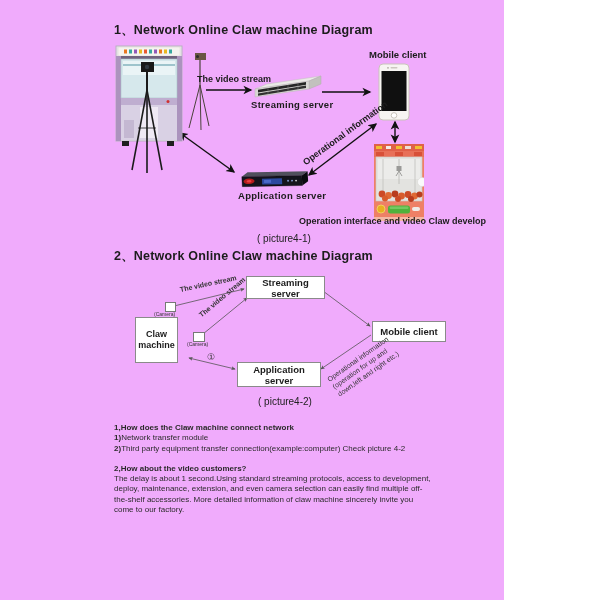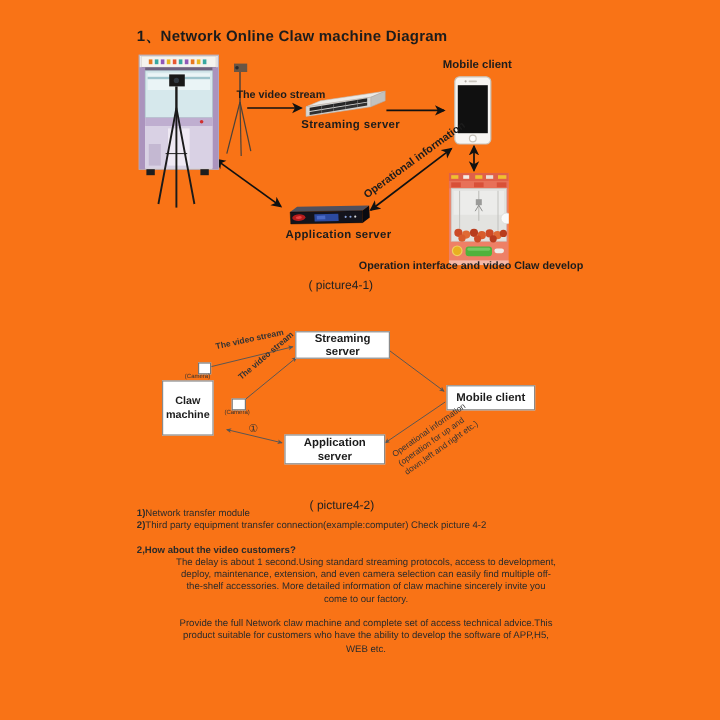--- a/index.html
+++ b/index.html
@@ -1,30 +1,30 @@
 <!DOCTYPE html>
 <html><head>
 <meta charset="utf-8">
 <style>
   html,body{margin:0;padding:0;background:#fff;}
-  .page{position:relative;width:600px;height:600px;background:#f97316;overflow:hidden;
+  .page{position:relative;width:504px;height:600px;background:#f0abfc;overflow:hidden;
         font-family:"Liberation Sans","DejaVu Sans",sans-serif;color:#2b2b2b;}
   .abs{position:absolute;}
   .sec-title{font-size:12.5px;font-weight:bold;color:#1c1c1c;letter-spacing:.2px;white-space:nowrap;}
   .lbl{font-weight:bold;color:#1c1c1c;white-space:nowrap;}
   .caption{font-size:10px;color:#222;white-space:nowrap;text-align:right;}
   .node{border:1px solid #8a8a8a;background:#fff;display:flex;align-items:center;justify-content:center;
         font-weight:bold;color:#1c1c1c;text-align:center;}
   .cam-sq{border:1px solid #777;background:#fff;}
   .cam-lbl{font-size:5px;color:#333;white-space:nowrap;transform-origin:0 0;}
   .rot{transform-origin:0 50%;white-space:nowrap;}
   .faq{position:absolute;left:114px;top:423px;width:382px;font-size:8px;line-height:10.3px;color:#2b2b2b;}
   .faq .qh{font-weight:bold;}
   .faq .block{margin-bottom:10px;}
-  .faq .body{white-space:pre-line;text-align:center;}
+  .faq .body{white-space:pre-line;}
   .pre{white-space:pre-line;}
   svg{display:block;}
   .connectors{pointer-events:none;}
 </style>
 </head>
 <body>
 
 <div class="page">
 
   <svg class="connectors abs" style="left:0;top:0" width="600" height="600" viewBox="0 0 600 600">
@@ -183,20 +183,21 @@
     </g>
   </svg>
   <div class="abs lbl" style="left:238px;top:190px;font-size:9.5px;letter-spacing:.3px">Application server</div>
 
   <div class="abs lbl rot" style="left:304px;top:158px;font-size:9px;transform:rotate(-36deg)">Operational information</div>
 
   <div class="abs lbl" style="left:299px;top:216px;font-size:9px">Operation interface and video Claw develop</div>
 
   <div class="abs caption" style="left:257px;top:233px">( picture4-1)</div>
 
+  <div class="abs sec-title" style="left:114px;top:248px">2、Network Online Claw machine Diagram</div>
 
   <div class="abs node" style="left:246px;top:276px;width:77px;height:21px;font-size:9.5px">Streaming server</div>
 
   <div class="abs node pre" style="left:135px;top:317px;width:41px;height:44px;font-size:9px;line-height:11px">Claw
 machine</div>
 
   <div class="abs node" style="left:372px;top:321px;width:72px;height:19px;font-size:9.5px">Mobile client</div>
 
   <div class="abs node" style="left:237px;top:362px;width:82px;height:23px;font-size:9.5px">Application server</div>
 
@@ -210,34 +211,32 @@
 
   <div class="abs rot" style="left:200px;top:312px;font-size:7px;font-weight:600;color:#333;transform:rotate(-40deg)">The video stream</div>
 
   <div class="abs" style="left:207px;top:352px;font-size:9px;color:#333">①</div>
 
   <div class="abs pre" style="left:326px;top:377px;font-size:7px;line-height:8.8px;color:#333;
        transform:rotate(-35deg);transform-origin:0 0;white-space:pre-line">Operational information
 (operation for up and
 down,left and right etc.)</div>
 
-  <div class="abs caption" style="left:258px;top:416px">( picture4-2)</div>
+  <div class="abs caption" style="left:258px;top:396px">( picture4-2)</div>
 
   <div class="faq">
     <div class="block">
+      <div class="qh">1,How does the Claw machine connect network</div>
       <div><b>1)</b><span>Network transfer module</span></div>
       <div><b>2)</b><span>Third party equipment transfer connection(example:computer) Check picture 4-2</span></div>
     </div>
     <div class="block">
       <div class="qh">2,How about the video customers?</div>
       <div class="body">The delay is about 1 second.Using standard streaming protocols, access to development,
 deploy, maintenance, extension, and even camera selection can easily find multiple off-
 the-shelf accessories. More detailed information of claw machine sincerely invite you
 come to our factory.</div>
     </div>
     <div class="block">
-      <div class="body">Provide the full Network claw machine and  complete set of access technical advice.This
-product suitable for customers who have the ability to develop the software of  APP,H5,
-WEB etc.</div>
     </div>
   </div>
 
 </div>
 
 </body></html>

